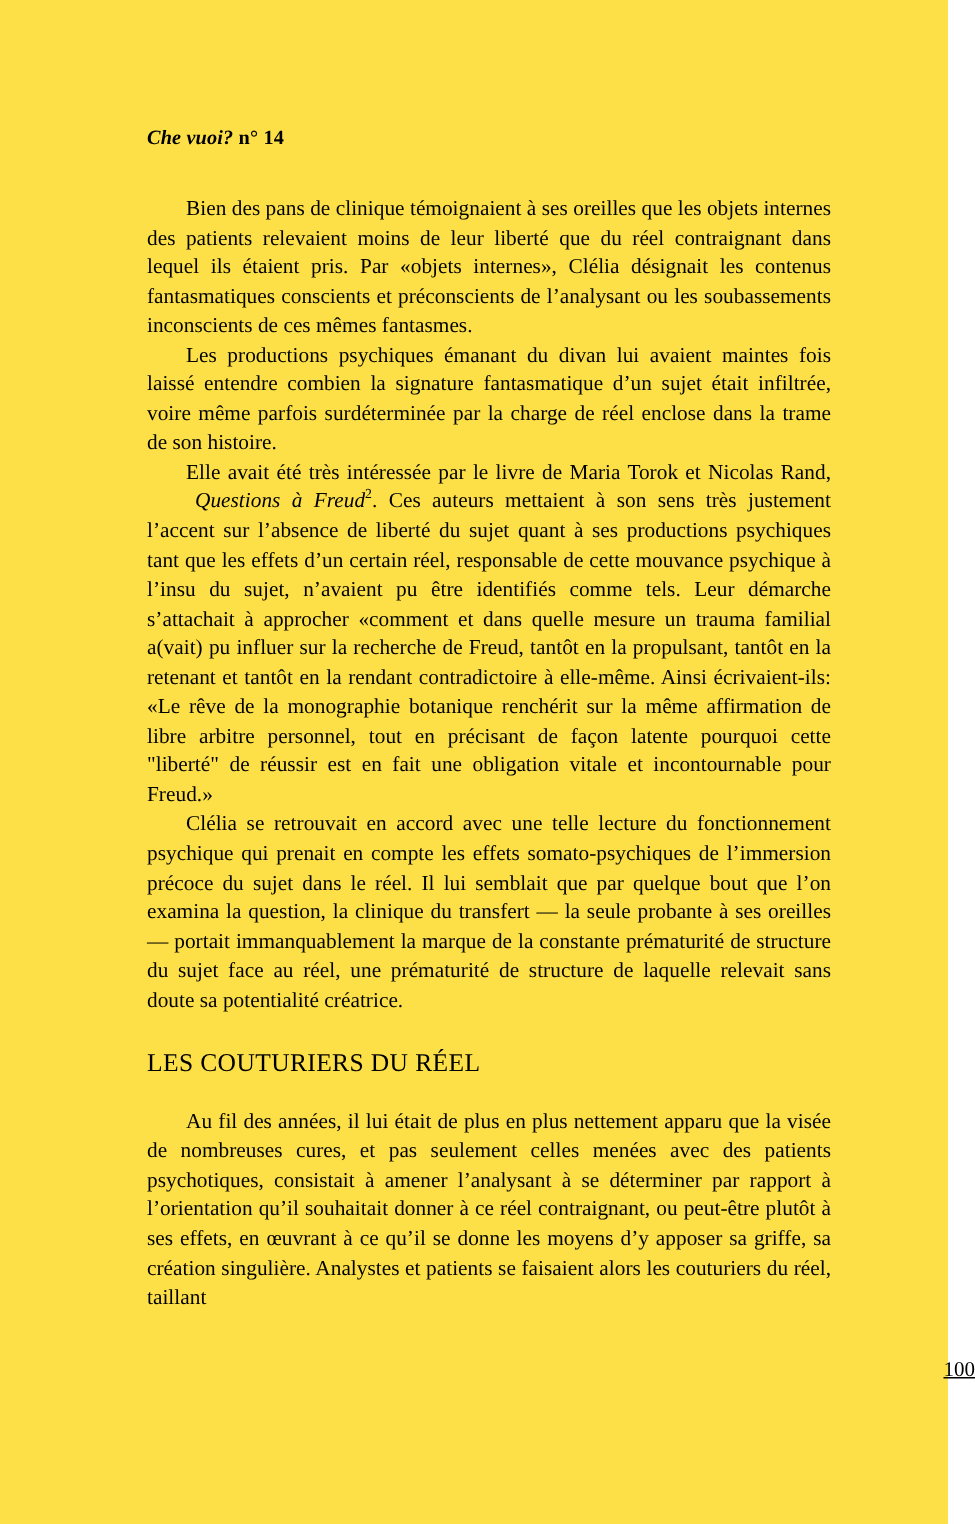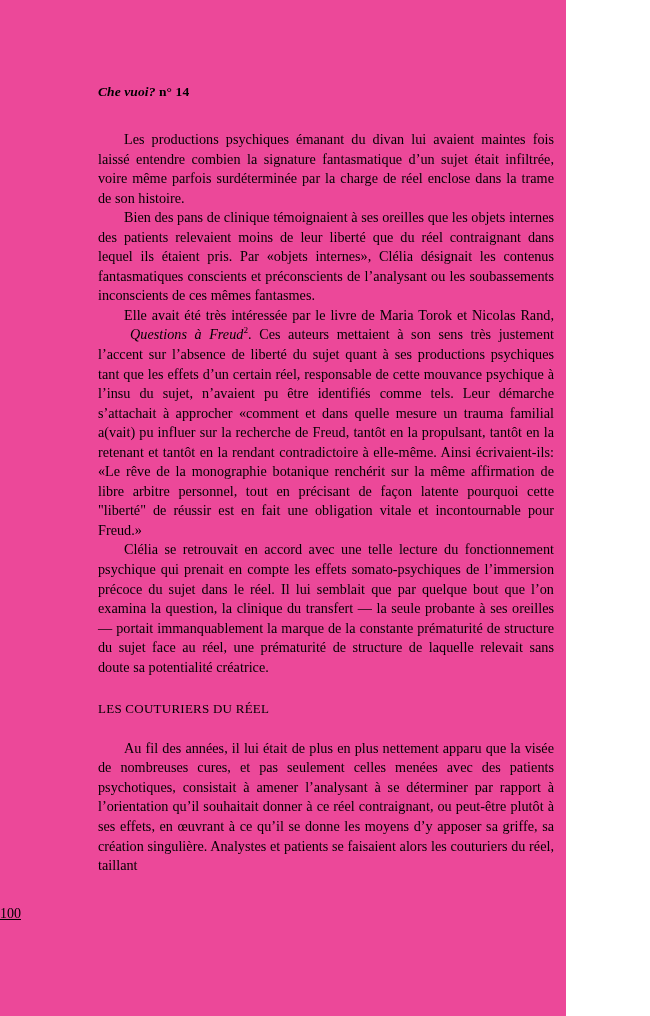--- a/index.html
+++ b/index.html
@@ -12,23 +12,23 @@
     height: 1016px;
     position: relative;
     font-family: "Liberation Serif", "DejaVu Serif", serif;
     color: #000000;
     overflow: hidden;
   }
   .page {
     position: absolute;
     left: 0;
     top: 0;
-    width: 566px;
+    width: 632px;
     height: 1016px;
-    background: #ec4899;
+    background: #fde047;
   }
   .content {
     position: absolute;
     left: 98px;
     top: 84px;
     width: 456px;
   }
   .running-head {
     font-size: 13.5px;
     margin-bottom: 30px;
@@ -51,21 +51,21 @@
     text-indent: 26px;
     text-justify: inter-word;
     hyphens: manual;
     letter-spacing: 0.02px;
   }
   p.para.tight {
     word-spacing: -0.2px;
   }
   .sec-heading {
     margin: 0;
-    font-size: 13px;
+    font-size: 17px;
     line-height: 19.5px;
     font-weight: normal;
     text-align: left;
     text-indent: 0;
     padding-top: 22px;
     padding-bottom: 20px;
     letter-spacing: 0.25px;
   }
   .book-title {
     font-style: italic;
@@ -74,40 +74,40 @@
   sup.fnote {
     font-size: 9.2px;
     vertical-align: super;
     line-height: 0;
   }
   .folio {
     position: absolute;
     left: 0;
     top: 906px;
     width: 650px;
-    text-align: left;
+    text-align: right;
     font-size: 14px;
     text-decoration: underline;
   }
 </style>
 </head>
 <body>
 
 <div class="page">
 
   <div class="content">
 
     <div class="running-head">
       <span class="rh-title">Che vuoi?</span>
       <span class="rh-issue">n° 14</span>
     </div>
 
+    <p class="para">Bien des pans de clinique témoignaient à ses oreilles que les objets internes des patients relevaient moins de leur liberté que du réel contraignant dans lequel ils étaient pris. Par «objets internes», Clélia désignait les contenus fantasmatiques conscients et préconscients de l’analysant ou les soubassements inconscients de ces mêmes fantasmes.</p>
+
     <p class="para">Les productions psychiques émanant du divan lui avaient maintes fois laissé entendre combien la signature fantasmatique d’un sujet était infiltrée, voire même parfois surdéterminée par la charge de réel enclose dans la trame de son histoire.</p>
-
-    <p class="para">Bien des pans de clinique témoignaient à ses oreilles que les objets internes des patients relevaient moins de leur liberté que du réel contraignant dans lequel ils étaient pris. Par «objets internes», Clélia désignait les contenus fantasmatiques conscients et préconscients de l’analysant ou les soubassements inconscients de ces mêmes fantasmes.</p>
 
     <p class="para"><span>Elle avait été très intéressée par le livre de Maria Torok et Nicolas Rand, </span><span class="book-title">Questions à Freud</span><sup class="fnote">2</sup><span>. Ces auteurs mettaient à son sens très justement l’accent sur l’absence de liberté du sujet quant à ses productions psychiques tant que les effets d’un certain réel, responsable de cette mouvance psychique à l’insu du sujet, n’avaient pu être identifiés comme tels. Leur démarche s’attachait à approcher «comment et dans quelle mesure un trauma familial a(vait) pu influer sur la recherche de Freud, tantôt en la propulsant, tantôt en la retenant et tantôt en la rendant contradictoire à elle-même. Ainsi écrivaient-ils: «Le rêve de la monographie botanique renchérit sur la même affirmation de libre arbitre personnel, tout en précisant de façon latente pourquoi cette "liberté" de réussir est en fait une obligation vitale et incontournable pour Freud.»</span></p>
 
     <p class="para">Clélia se retrouvait en accord avec une telle lecture du fonctionnement psychique qui prenait en compte les effets somato-psychiques de l’immersion précoce du sujet dans le réel. Il lui semblait que par quelque bout que l’on examina la question, la clinique du transfert — la seule probante à ses oreilles — portait immanquablement la marque de la constante prématurité de structure du sujet face au réel, une prématurité de structure de laquelle relevait sans doute sa potentialité créatrice.</p>
 
 
     <h2 class="sec-heading">LES COUTURIERS DU RÉEL</h2>
 
     <p class="para tight">Au fil des années, il lui était de plus en plus nettement apparu que la visée de nombreuses cures, et pas seulement celles menées avec des patients psychotiques, consistait à amener l’analysant à se déterminer par rapport à l’orientation qu’il souhaitait donner à ce réel contraignant, ou peut-être plutôt à ses effets, en œuvrant à ce qu’il se donne les moyens d’y apposer sa griffe, sa création singulière. Analystes et patients se faisaient alors les couturiers du réel, taillant</p>
 

